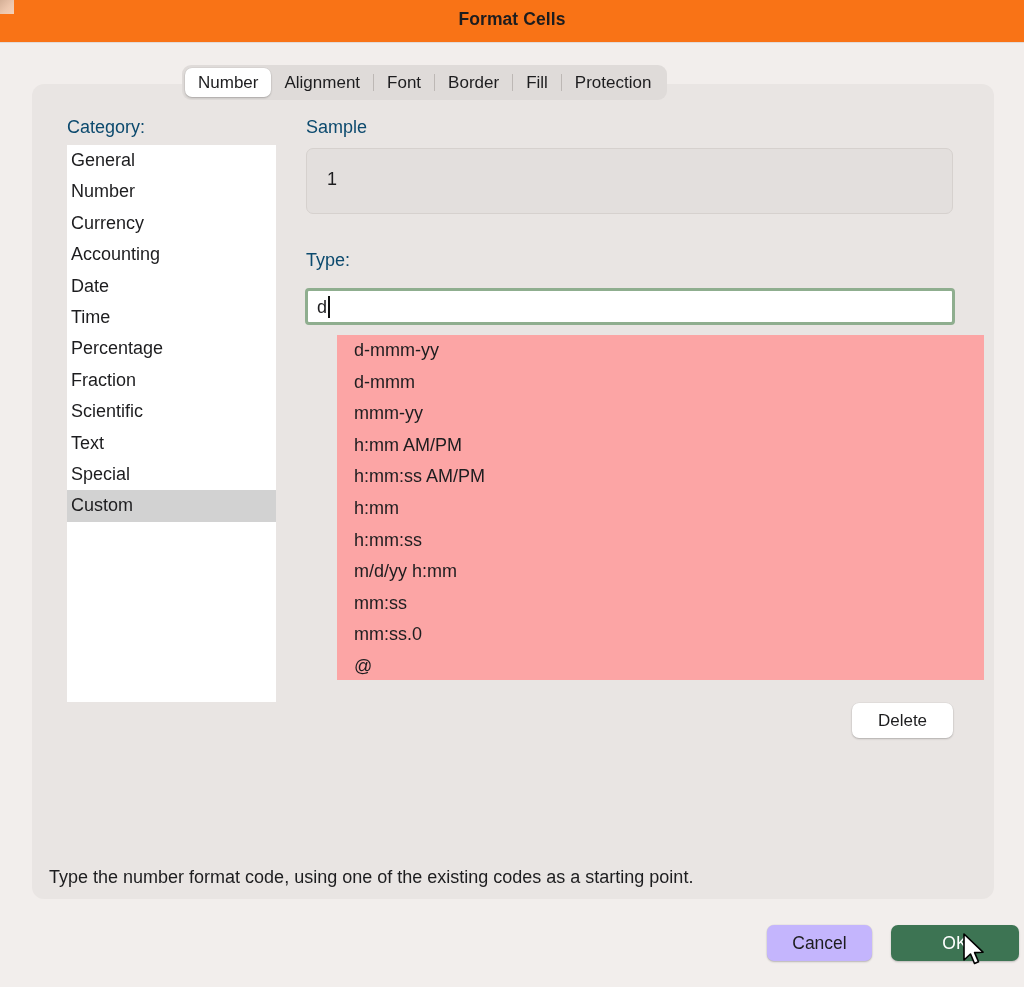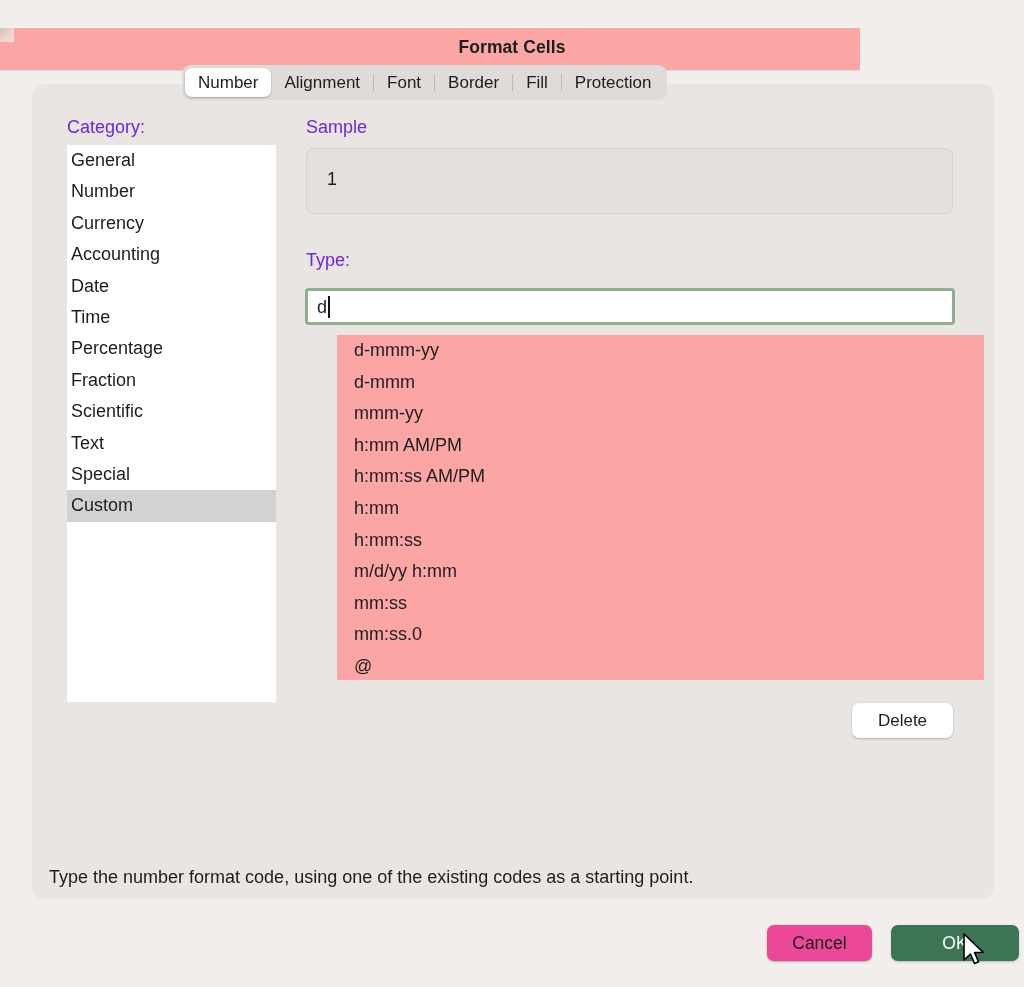--- a/index.html
+++ b/index.html
@@ -14,24 +14,23 @@
     font-family: "Liberation Sans", sans-serif;
     background: #f2eeec;
     -webkit-font-smoothing: antialiased;
     position: relative;
   }
 
   
   #titlebar {
     position: absolute;
     left: 0; top: 0;
-    width: 860px; height: 43px;
-    background: #fca5a5;
+    width: 1024px; height: 43px;
+    background: #f97316;
     border-bottom: 1px solid #e1dbd8;
-    margin-top: 28px;
   }
   #titlebar .title {
     position: absolute;
     left: 0; top: 9px;
     width: 1024px;
     text-align: center;
     font-size: 17.5px;
     font-weight: bold;
     color: #1d1d1f;
     letter-spacing: .1px;
@@ -82,21 +81,21 @@
     position: absolute;
     left: 32px; top: 84px;
     width: 962px; height: 815px;
     background: #e9e5e3;
     border-radius: 12px;
   }
 
   .label {
     position: absolute;
     font-size: 18px;
-    color: #6d28d9;
+    color: #0c4a6e;
     text-align: center;
   }
 
   
   #category-label { left: 35px; top: 33px; }
 
   #category-list {
     position: absolute;
     left: 35px; top: 61px;
     width: 209px; height: 557px;
@@ -197,21 +196,21 @@
     font-size: 18px;
     color: #1d1d1f;
     white-space: nowrap;
   }
 
   
   #cancel-button {
     position: absolute;
     left: 767px; top: 925px;
     width: 105px; height: 36px;
-    background: #ec4899;
+    background: #c4b5fd;
     border: none;
     border-radius: 7px;
     font-family: "Liberation Sans", sans-serif;
     font-size: 17.5px;
     color: #1d1d1f;
     box-shadow: 0 1px 2px rgba(0,0,0,.22), 0 0 0 .5px rgba(0,0,0,.05);
     cursor: default;
   }
   #ok-button {
     position: absolute;

